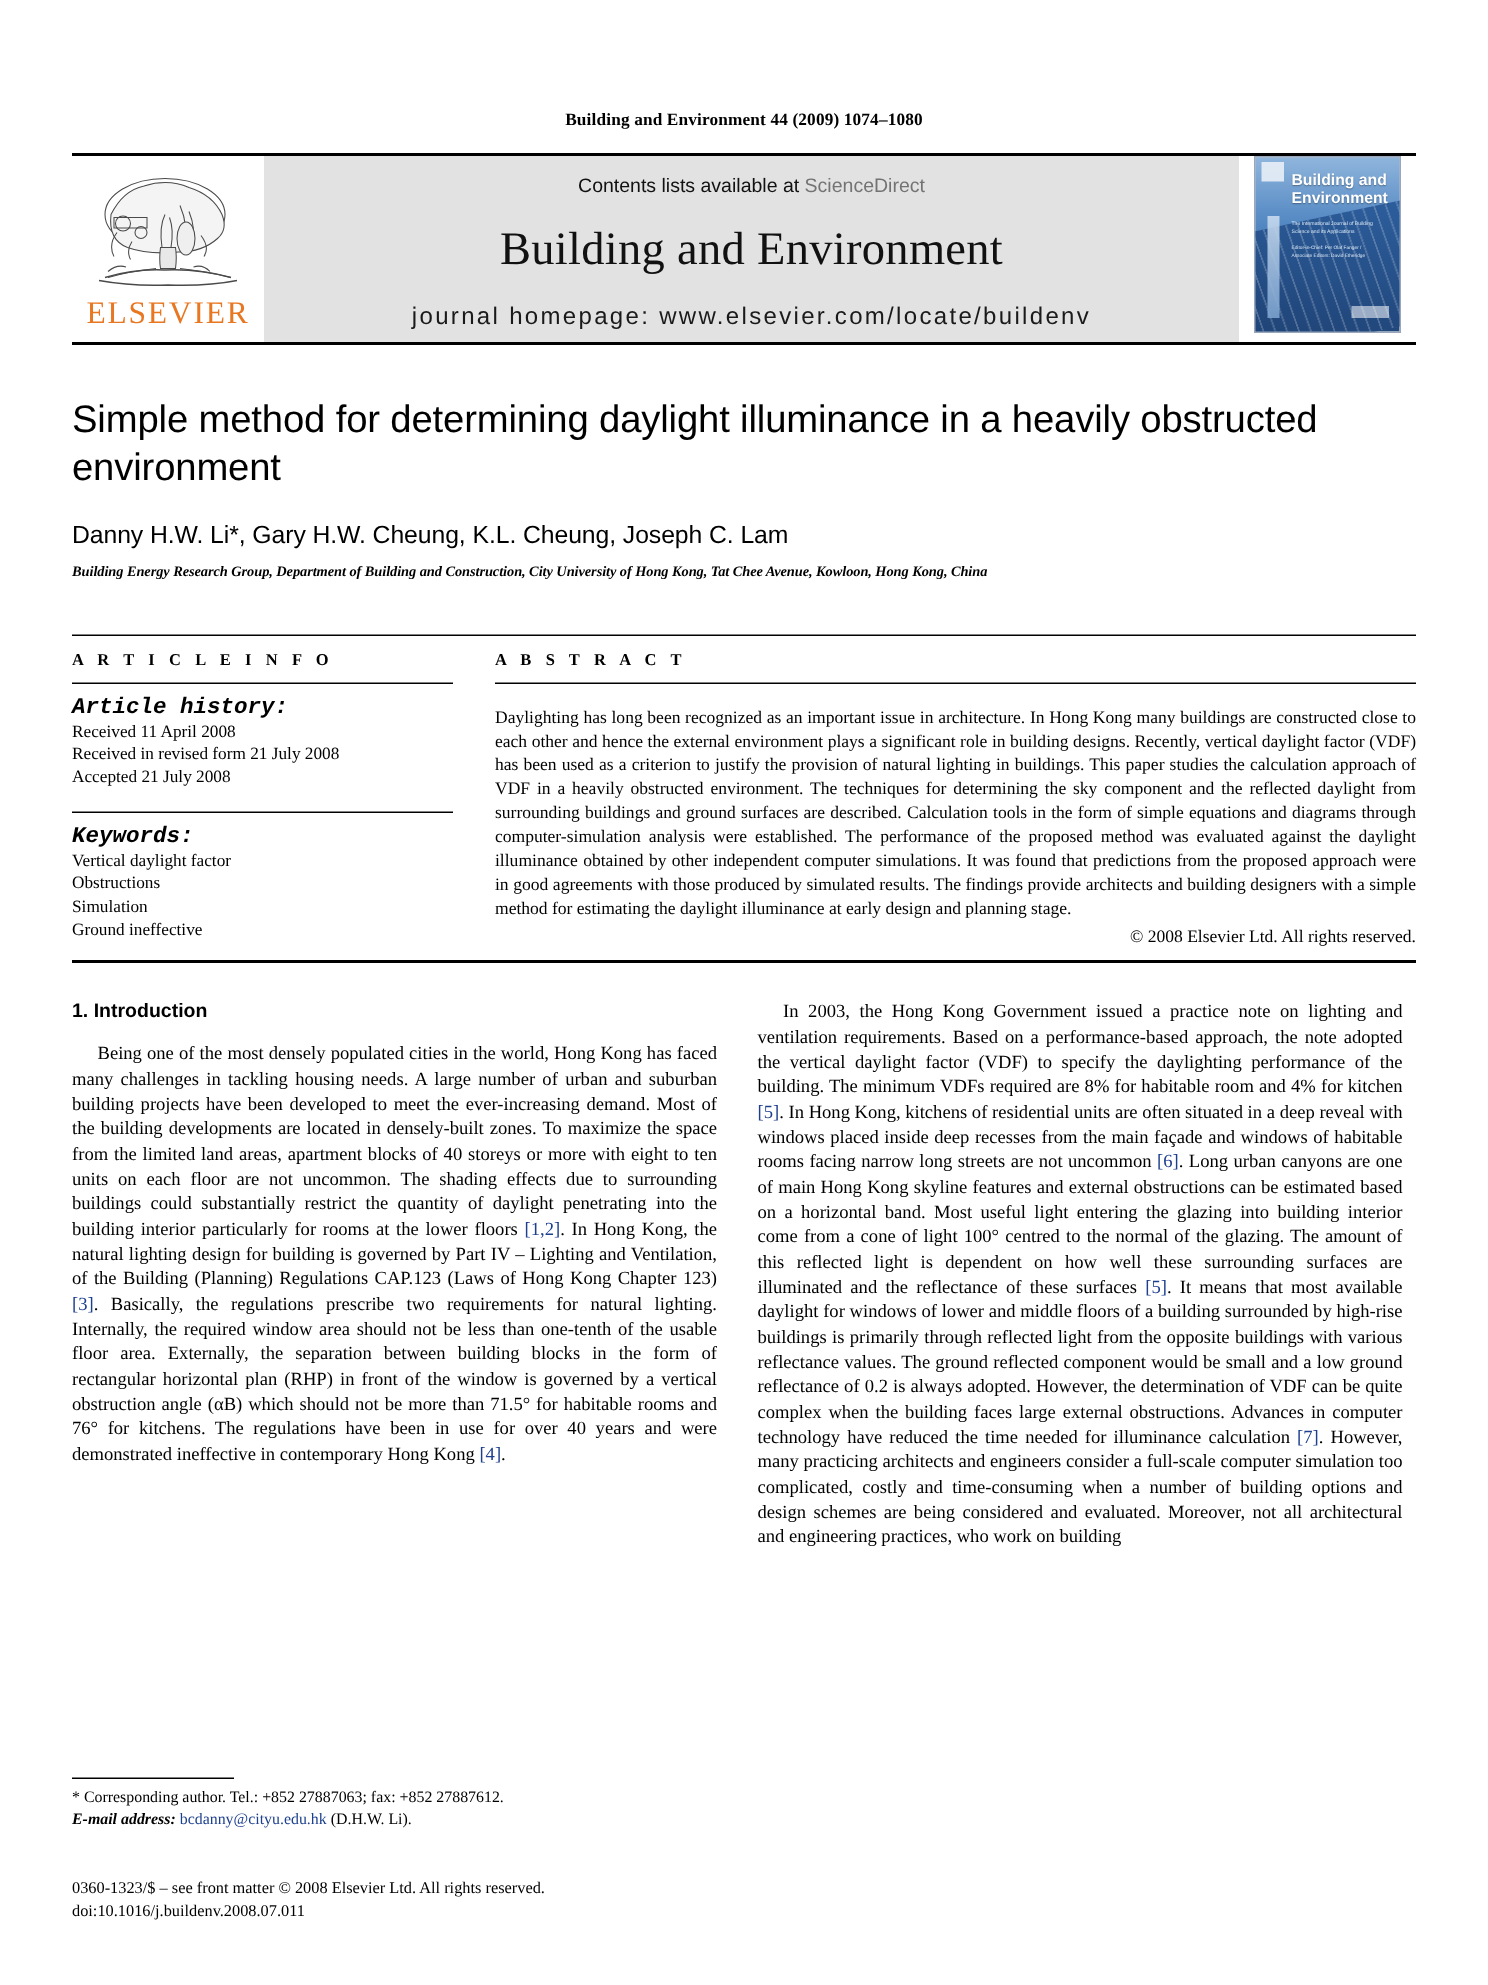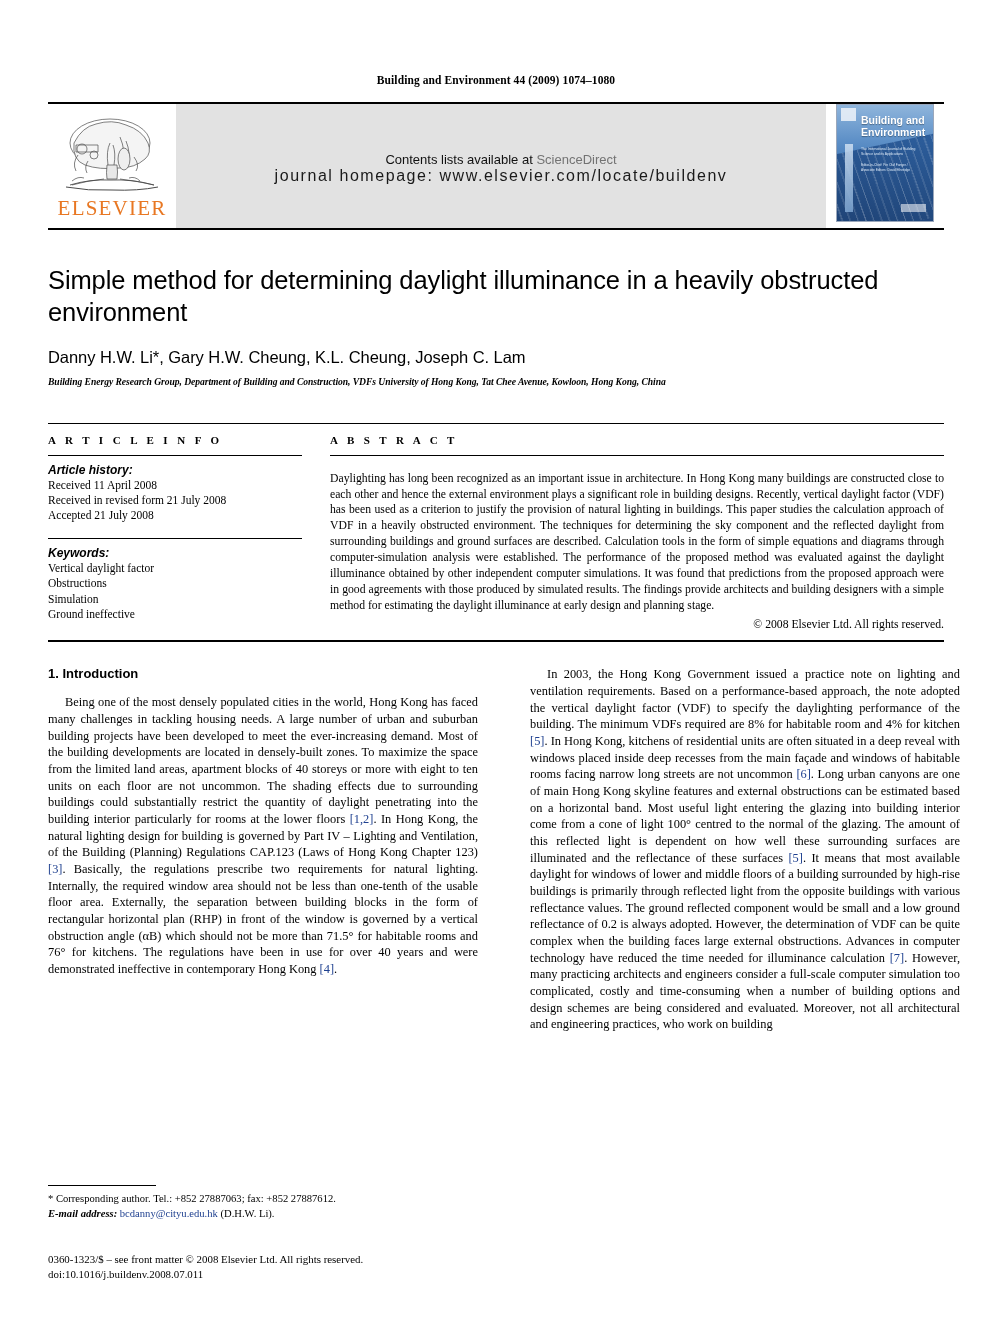--- a/index.html
+++ b/index.html
@@ -208,24 +208,24 @@
   }
   .sec-head {
     font-family: "Liberation Serif", serif;
     font-weight: bold;
     font-size: 11px;
     letter-spacing: 3.4px;
     margin-bottom: 9px;
   }
   .rule-thin { border-top: 1.5px solid #000; margin: 0 0 7px 0; }
   .info-label {
-    font-family: Liberation Sans, sans-serif;
+    font-family: Liberation Mono, monospace;
     font-style: italic;
     font-weight: bold;
-    font-size: 12px;
+    font-size: 15px;
     margin-bottom: 1px;
   }
   .info-line {
     font-family: "Liberation Serif", serif;
     font-size: 11.5px;
     line-height: 1.32;
   }
   .kw-block { margin-top: 15px; }
   .abstract-body {
     font-family: "Liberation Serif", serif;
@@ -238,21 +238,21 @@
     font-family: "Liberation Serif", serif;
     font-size: 11.7px;
     text-align: right;
     margin-top: 5px;
   }
 
   
   .body-cols {
     margin: 24px 48px 0 48px;
     display: flex;
-    gap: 52px;
+    gap: 27px;
   }
   .bcol { width: 430px; flex: 0 0 430px; }
   .sec-title {
     font-family: "Liberation Sans", sans-serif;
     font-weight: bold;
     font-size: 13px;
     margin: 0 0 13px 0;
   }
   .para {
     font-family: "Liberation Serif", serif;
@@ -324,20 +324,21 @@
           <path d="M8 66 q6 -5 12 -3 M76 66 q-5 -5 -11 -3"></path>
         </g>
       </svg>
       <div class="elsevier-word">ELSEVIER</div>
     </div>
 
     <div class="mast-center">
       <div class="contents-line">
         <span>Contents lists available at </span><span class="sd">ScienceDirect</span>
       </div>
+      <div class="journal-title">Building and Environment</div>
       <div class="homepage-line">journal homepage: www.elsevier.com/locate/buildenv</div>
     </div>
 
     <div class="mast-cover">
       <div class="cover-img">
         <div class="cover-sky"></div>
         <div class="cover-glass"></div>
         <div class="cover-tower"></div>
         <div class="cover-elsevier-mark"></div>
         <div class="cover-txt">
@@ -347,21 +348,21 @@
         <div class="cover-sub">The International Journal of Building Science and its Applications</div>
         <div class="cover-sub2">Editor-in-Chief: Per Olaf Fanger / Associate Editors: David Etheridge</div>
         <div class="cover-badge"></div>
       </div>
     </div>
   </div>
 
   <div class="title-block">
     <h1 class="paper-title">Simple method for determining daylight illuminance in a heavily obstructed environment</h1>
     <div class="authors">Danny H.W. Li*, Gary H.W. Cheung, K.L. Cheung, Joseph C. Lam</div>
-    <div class="affiliation">Building Energy Research Group, Department of Building and Construction, VDFs University of Hong Kong, Tat Chee Avenue, Kowloon, Hong Kong, China</div>
+    <div class="affiliation">Building Energy Research Group, Department of Building and Construction, City University of Hong Kong, Tat Chee Avenue, Kowloon, Hong Kong, China</div>
   </div>
 
   <div class="info-abstract">
 
     <div class="col-info">
       <div class="sec-head">A R T I C L E   I N F O</div>
       <div class="rule-thin"></div>
       <div class="info-label">Article history:</div>
       <div class="info-line">Received 11 April 2008</div>
       <div class="info-line">Received in revised form 21 July 2008</div>

